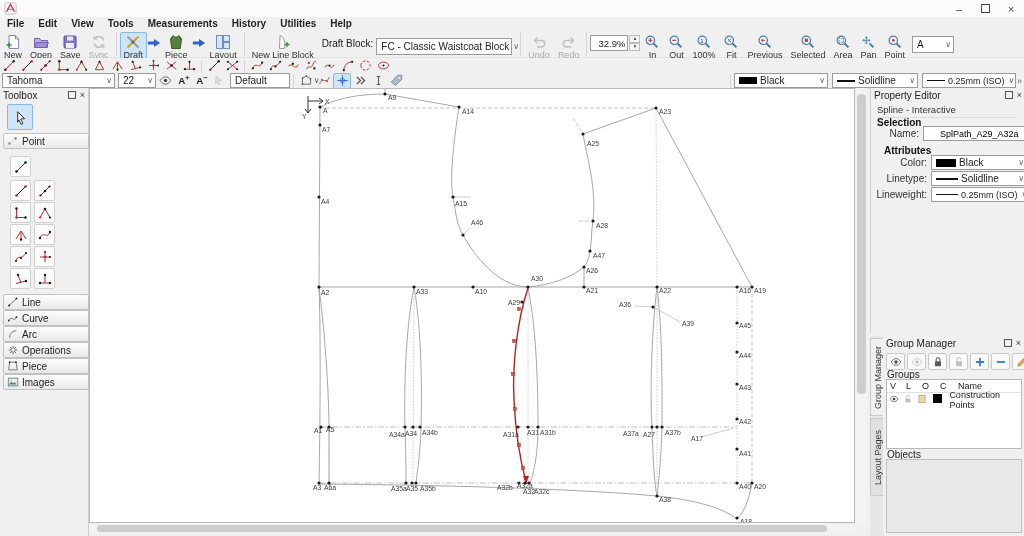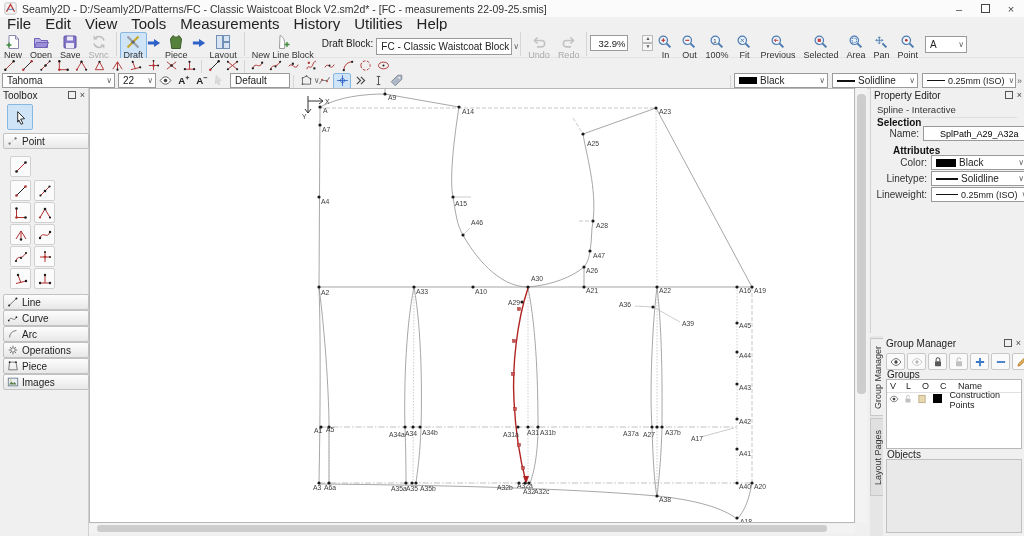--- a/index.html
+++ b/index.html
@@ -6,32 +6,32 @@
   #app{position:relative;width:1024px;height:536px;background:#f0f0f0;overflow:hidden;
        font-family:"Liberation Sans",sans-serif;font-size:11px;color:#1a1a1a;}
   
   #titlebar{position:absolute;left:0;top:0;width:1024px;height:17px;background:#fbfbfb;display:flex;align-items:center;}
   #titlebar .title{font-size:10.5px;color:#333;margin-left:5px;white-space:nowrap;}
   #win-controls{margin-left:auto;display:flex;}
   .winbtn{width:26px;height:17px;display:flex;align-items:center;justify-content:center;color:#444;font-size:11px;}
   .winbtn .sq{width:7px;height:7px;border:1px solid #444;}
   
   #menubar{position:absolute;left:0;top:17px;width:1024px;height:14px;background:#f0f0f0;display:flex;align-items:center;}
-  .menu-item{padding:0 7px;font-size:15px;color:#222;height:14px;line-height:14px;}
+  .menu-item{padding:0 7px;font-size:10px;color:#222;height:14px;line-height:14px;font-weight:bold;}
   
   #tb1{position:absolute;left:0;top:31px;width:1024px;height:26px;background:#f0f0f0;display:flex;align-items:flex-start;border-bottom:1px solid #e4e4e4;}
   .tb-btn{display:flex;flex-direction:column;align-items:center;padding:1px 3px;border-radius:2px;border:1px solid transparent;margin-top:1px;}
   .tb-btn .lbl{font-size:9px;color:#333;margin-top:0px;white-space:nowrap;}
   .tb-btn.disabled .lbl{color:#aaa;}
   .tb-btn.active{background:#cfe4f7;border-color:#88b8e2;}
   .tb-sep{width:1px;background:#d6d6d6;height:24px;margin:1px 3px 0 3px;}
   .combo{background:#fff;border:1px solid #9a9a9a;font-size:10px;display:inline-flex;align-items:center;padding:0 2px 0 4px;height:15px;color:#222;white-space:nowrap;}
   .combo .arr{margin-left:auto;padding-left:4px;font-size:8px;color:#666;}
   .ic{display:inline-flex;line-height:0;}
-  #zoom-spin{display:flex;align-items:center;margin-top:4px;gap:13px;}
+  #zoom-spin{display:flex;align-items:center;margin-top:4px;}
   #zoom-spin .box{background:#fff;border:1px solid #9a9a9a;height:14px;width:34px;font-size:9.5px;display:flex;align-items:center;justify-content:flex-end;padding-right:2px;}
   #zoom-spin .spins{display:flex;flex-direction:column;margin-left:1px;}
   #zoom-spin .spins span{font-size:5px;line-height:5px;color:#555;border:1px solid #bbb;background:#f5f5f5;width:9px;text-align:center;height:6px;}
   #tb2{position:absolute;left:0;top:58px;width:1024px;height:15px;display:flex;align-items:center;background:#f0f0f0;}
   .mini-btn{width:16px;height:14px;display:flex;align-items:center;justify-content:center;border:1px solid transparent;border-radius:2px;}
   .mini-btn.active{background:#cfe4f7;border-color:#88b8e2;}
   .mini-btn.disabled{opacity:.5;}
   #tb3{position:absolute;left:0;top:73px;width:1024px;height:15px;display:flex;align-items:center;background:#f0f0f0;border-bottom:1px solid #d8d8d8;}
   
   #toolbox{position:absolute;left:0;top:88px;width:88px;height:448px;background:#f0f0f0;border-right:1px solid #d0d0d0;}
@@ -79,21 +79,20 @@
 <div id="app">
 
   <div id="titlebar">
     <span class="ic" id="app-icon" style="margin-left:4px;">
         <svg width="13" height="13" viewBox="0 0 16 16">
           <rect x="1" y="1" width="14" height="14" rx="2" fill="#f4f4f4" stroke="#bbb"></rect>
           <path d="M3 12L8 3l5 9" fill="none" stroke="#c23b3b" stroke-width="1.6"></path>
           <path d="M4 9h8" stroke="#3a6ea5"></path>
         </svg>
       </span>
-    <span class="title">Seamly2D - D:/Seamly2D/Patterns/FC - Classic Waistcoat Block V2.sm2d* - [FC - measurements 22-09-25.smis]</span>
     <div id="win-controls">
         <div class="winbtn">–</div>
         <div class="winbtn">
           <span class="sq"></span>
         </div>
         <div class="winbtn">×</div>
       </div>
   </div>
 
   <div id="menubar">
@@ -989,21 +988,21 @@
       <span>Property Editor</span>
       <span class="sp">
           <span class="mini-sq"></span>
           <span class="px">×</span>
         </span>
     </div>
     <div id="pe-sub">Spline - Interactive</div>
     <div class="pe-bold" style="position:absolute;left:6px;top:29px;">Selection</div>
     <div class="pe-lbl" style="left:-4px;top:40px;">Name:</div>
     <input class="pe-input" value="SplPath_A29_A32a" style="">
-    <div class="pe-bold" style="position:absolute;left:22px;top:57px;">Attributes</div>
+    <div class="pe-bold" style="position:absolute;left:13px;top:57px;">Attributes</div>
     <div class="pe-lbl" style="left:4px;top:69px;">Color:</div>
     <div class="combo pe-combo" style="top:67px;">
       <span class="swatch"></span>
       <span>Black</span>
         <span class="arr">∨</span>
     </div>
     <div class="pe-lbl" style="left:4px;top:85px;">Linetype:</div>
     <div class="combo pe-combo" style="top:83px;">
       <span class="lineglyph"></span>
       <span>Solidline</span>

